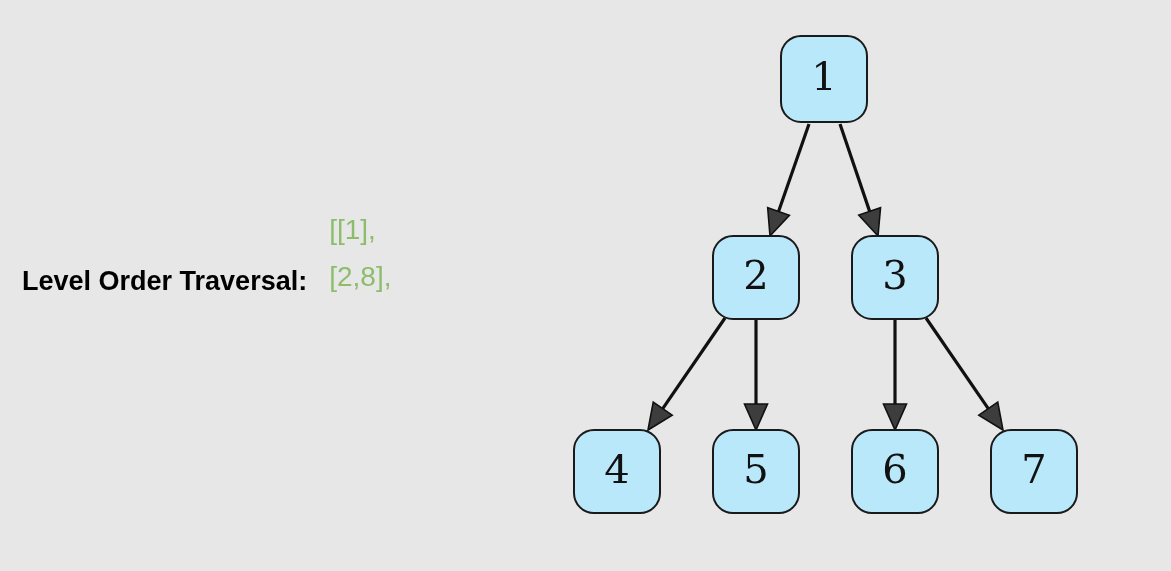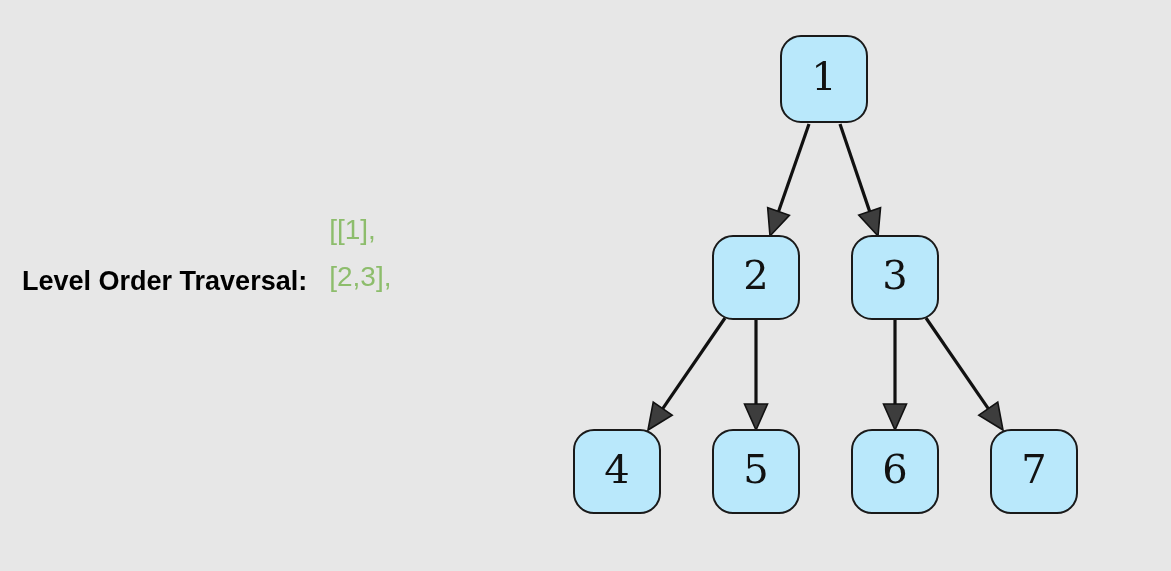--- a/index.html
+++ b/index.html
@@ -83,21 +83,21 @@
     stroke-linejoin: miter;
   }
 </style>
 </head>
 <body style="background: rgb(231, 231, 231);">
 
 <div id="stage" style="width: 1171px; height: 571px; background: rgb(231, 231, 231);">
 
   <div class="annotation">
     <span class="annotation-label" style="color: rgb(0, 0, 0);">Level Order Traversal:</span>
-    <span class="annotation-value" style="color: rgb(141, 189, 108);"><span class="line">[[1],</span><span class="line">[2,3],</span></span>
+    <span class="annotation-value" style="color: rgb(141, 189, 108);"><span class="line">[[1],</span><span class="line">[2,8],</span></span>
   </div>
 
   <svg id="graph" viewBox="0 0 1171 571" width="1171" height="571" xmlns="http://www.w3.org/2000/svg">
     <g id="edge-layer">
         <g>
           <line x1="809" y1="124" x2="778.5500388234193" y2="211.44604235325752" class="edge-line" stroke="#111111"></line>
           <polygon points="770,236 767.6896344796678,207.66429441212978 789.4104431671708,215.22779029438527" class="edge-head" fill="#3d3d3d"></polygon>
         </g>
         <g>
           <line x1="840" y1="124" x2="869.6462950365062" y2="211.37855379180786" class="edge-line" stroke="#111111"></line>

